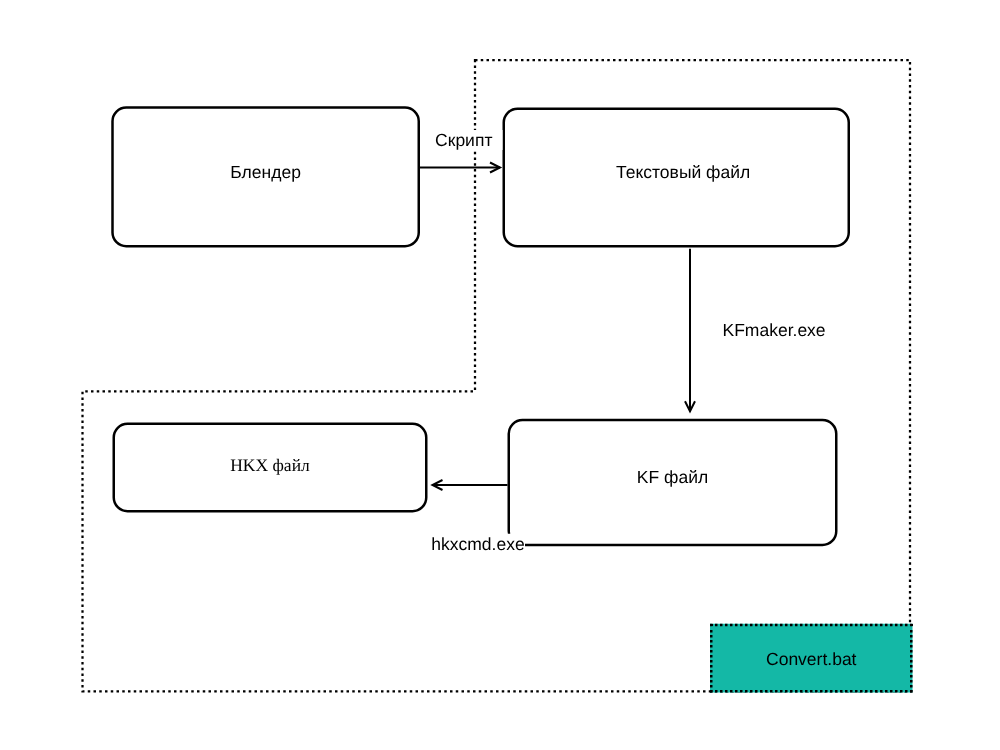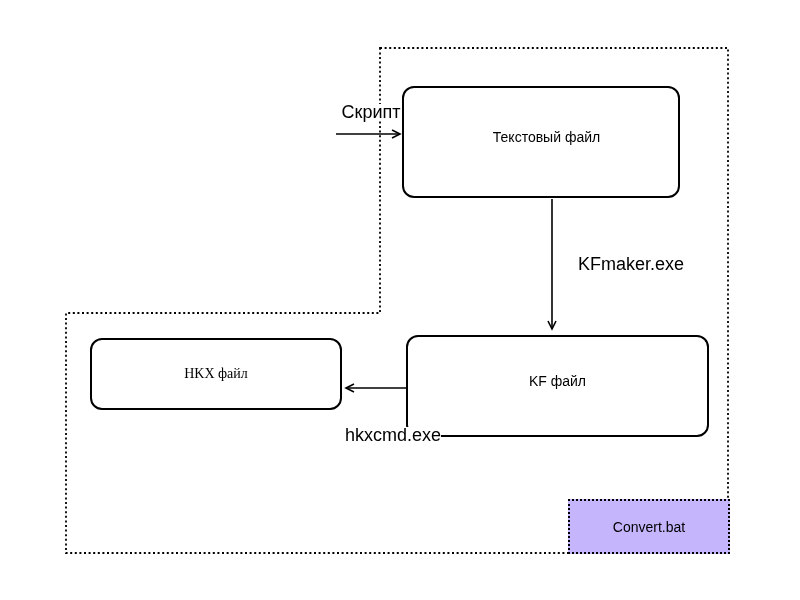--- a/index.html
+++ b/index.html
@@ -30,42 +30,42 @@
     background: #ffffff;
     display: flex;
     align-items: center;
     justify-content: center;
     font-size: 14px;
     color: #000000;
     padding-bottom: 10px;
   }
   .node-blender  { left: 89px;  top: 85px;  width: 247px; height: 113px; }
   .node-textfile { left: 402px; top: 86px;  width: 278px; height: 112px; padding-left: 11px; }
-  .node-kffile   { left: 406px; top: 335px; width: 303px; height: 102px; }
+  .node-kffile   { left: 406px; top: 335px; width: 264px; height: 102px; }
   .node-hkxfile  { left: 90px;  top: 338px; width: 252px; height: 72px; padding-bottom: 0; font-family: Liberation Serif, serif; }
   .edge-label {
     position: absolute;
-    font-size: 18px;
+    font-size: 14px;
     color: #000000;
     background: #ffffff;
     white-space: nowrap;
     line-height: 16px;
   }
   .label-script  { left: 340px; top: 104px; width: 62px; text-align: center; }
   .label-kfmaker { left: 578px; top: 256px; text-align: right; }
   .label-hkxcmd  { left: 345px; top: 427px; }
   .group-box {
     position: absolute;
     box-sizing: border-box;
     left: 568px;
     top: 499px;
     width: 162px;
     height: 55px;
     border: 2px dotted #000000;
-    background: #c4b5fd;
+    background: #14b8a6;
     display: flex;
     align-items: center;
     justify-content: center;
     font-size: 14px;
     color: #000000;
   }
 </style>
 </head>
 <body>
 
@@ -80,20 +80,23 @@
 
     <path d="M380,48 L728,48 L728,553 L66,553 L66,313 L380,313 Z" fill="none" stroke="#000000" stroke-width="1.8" stroke-dasharray="2 2.6"></path>
 
     <line x1="336" y1="134" x2="400" y2="134" stroke="#000000" stroke-width="1.6" marker-end="url(#arrowhead)"></line>
 
     <line x1="552" y1="199" x2="552" y2="329" stroke="#000000" stroke-width="1.6" marker-end="url(#arrowhead)"></line>
 
     <line x1="406" y1="388" x2="346" y2="388" stroke="#000000" stroke-width="1.6" marker-end="url(#arrowhead)"></line>
   </svg>
 
+  <div class="node node-blender">
+    <span>Блендер</span>
+  </div>
 
   <div class="node node-textfile">
     <span>Текстовый файл</span>
   </div>
 
   <div class="node node-kffile">
     <span>KF файл</span>
   </div>
 
   <div class="node node-hkxfile">

